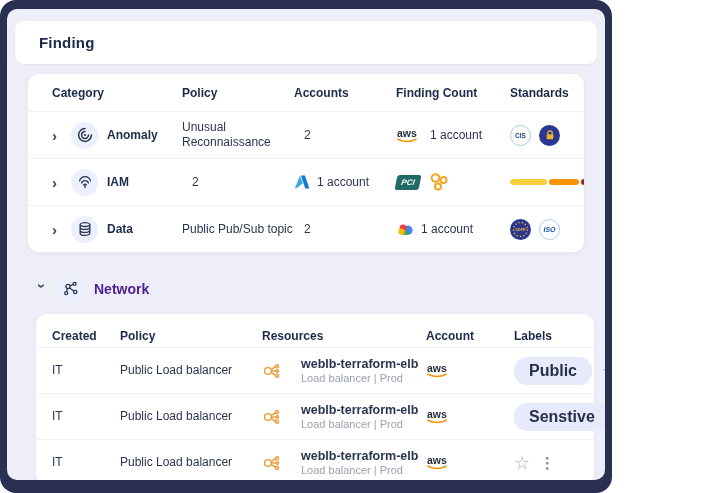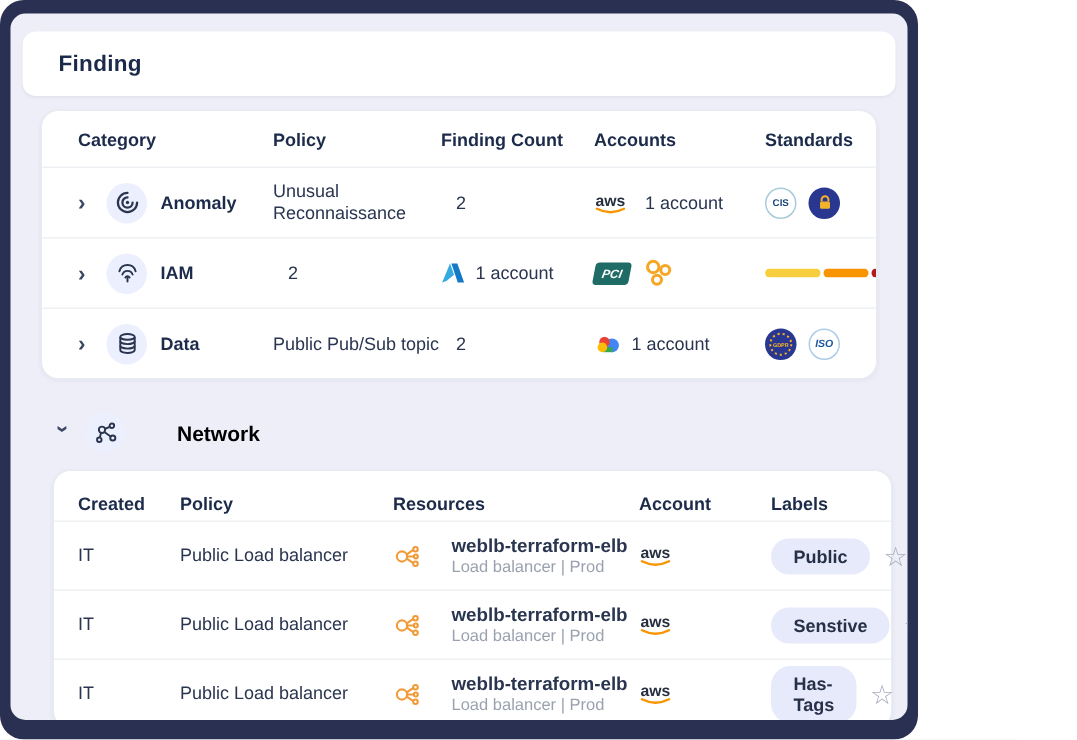--- a/index.html
+++ b/index.html
@@ -49,58 +49,58 @@
   .b-pci { width:24px; height:15px; background:#1F6B66; transform:skewX(-11deg);
            border-radius:2.5px; color:#fff; font-size:8px; font-weight:700; font-style:italic;
            display:flex; align-items:center; justify-content:center; }
   .b-gdpr { background:#2A3790; position:relative; }
   .b-gdpr svg { display:block; }
   .b-iso { background:#fff; border:1.5px solid #AECBE8; color:#1A56A0;
            font-size:7px; font-weight:800; font-style:italic; }
 
   
   .net-head { display:flex; align-items:center; gap:10px; margin:22px 0 11px 30px; }
-  .net-title { font-size:14px; font-weight:700; color:#000000;margin-left:24px; }
+  .net-title { font-size:14px; font-weight:700; color:#4c1d95; }
 
   
   .ntable { margin:0 10px 0 28px; background:#fff; border:1px solid #E9EBF2;
             border-radius:12px; box-shadow:0 1px 3px rgba(25,35,70,.05); }
   .n-grid { display:grid; grid-template-columns:68px 142px 164px 88px 1fr 34px 26px;
             align-items:center; padding:0 16px; }
   .n-head { height:33px; }
   .n-head .col { font-size:12px; font-weight:700; color:#1C2B4A;margin-top:11px; }
   .n-row { height:46px; border-top:1px solid #EEF0F4; }
 
   .res-cell { display:flex; align-items:center; gap:20px; }
   .res-name { font-size:12.5px; font-weight:700; color:#2A3550; }
   .res-meta { font-size:11px; color:#9AA1AF; margin-top:1px; }
 
-  .pill { background:#E7EAFB; color:#273049; font-size:12px; font-weight:600;
-          padding:5px 15px; border-radius:13px; justify-self:center; cursor:pointer; }
+  .pill { background:#E7EAFB; color:#273049; font-size:16px; font-weight:600;
+          padding:5px 15px; border-radius:13px; justify-self:center; cursor:pointer;text-align:center; }
   .star { font-size:18px; color:#A7ADBE; cursor:pointer; text-align:center; }
   .menu-dots { font-size:15px; font-weight:700; color:#7E8698; cursor:pointer; text-align:center; }
 
   .icon-svg { display:block; }
 </style>
 </head>
 <body>
 
 <div class="frame">
 <div class="screen">
 
   <div class="title-card">
     <h1>Finding</h1>
   </div>
 
   <div class="ftable">
     <div class="f-grid f-head">
       <div class="col">Category</div>
       <div class="col">Policy</div>
+      <div class="col">Accounts</div>
       <div class="col">Finding Count</div>
-      <div class="col">Accounts</div>
       <div class="col">Standards</div>
       <div class="col">Severity</div>
     </div>
 
     <div class="f-grid f-row">
       <div class="cat-cell">
         <span class="chev">›</span>
         <span class="cat-icon">
           <svg class="icon-svg" width="16" height="16" viewBox="0 0 16 16" fill="none" stroke="#2A3550" stroke-width="1.5" stroke-linecap="round">
             <path d="M8 1.6 A6.4 6.4 0 1 0 14.4 8"></path>
@@ -327,20 +327,19 @@
         </span>
       </div>
       <div>
         <span>
           <svg class="icon-svg" width="27" height="17" viewBox="0 0 27 17">
             <text x="1" y="10" font-size="10.5" font-weight="700" fill="#252F3E" font-family="Liberation Sans">aws</text>
             <path d="M2 12.2 Q11 16.8 20 12.2" stroke="#F79400" stroke-width="1.6" fill="none" stroke-linecap="round"></path>
           </svg>
         </span>
       </div>
-      <div class="pill">Has-Tags</div>
       <div class="star">☆</div>
       <div class="menu-dots">⋮</div>
     </div>
   </div>
 
 </div>
 </div>
 
 </body></html>

